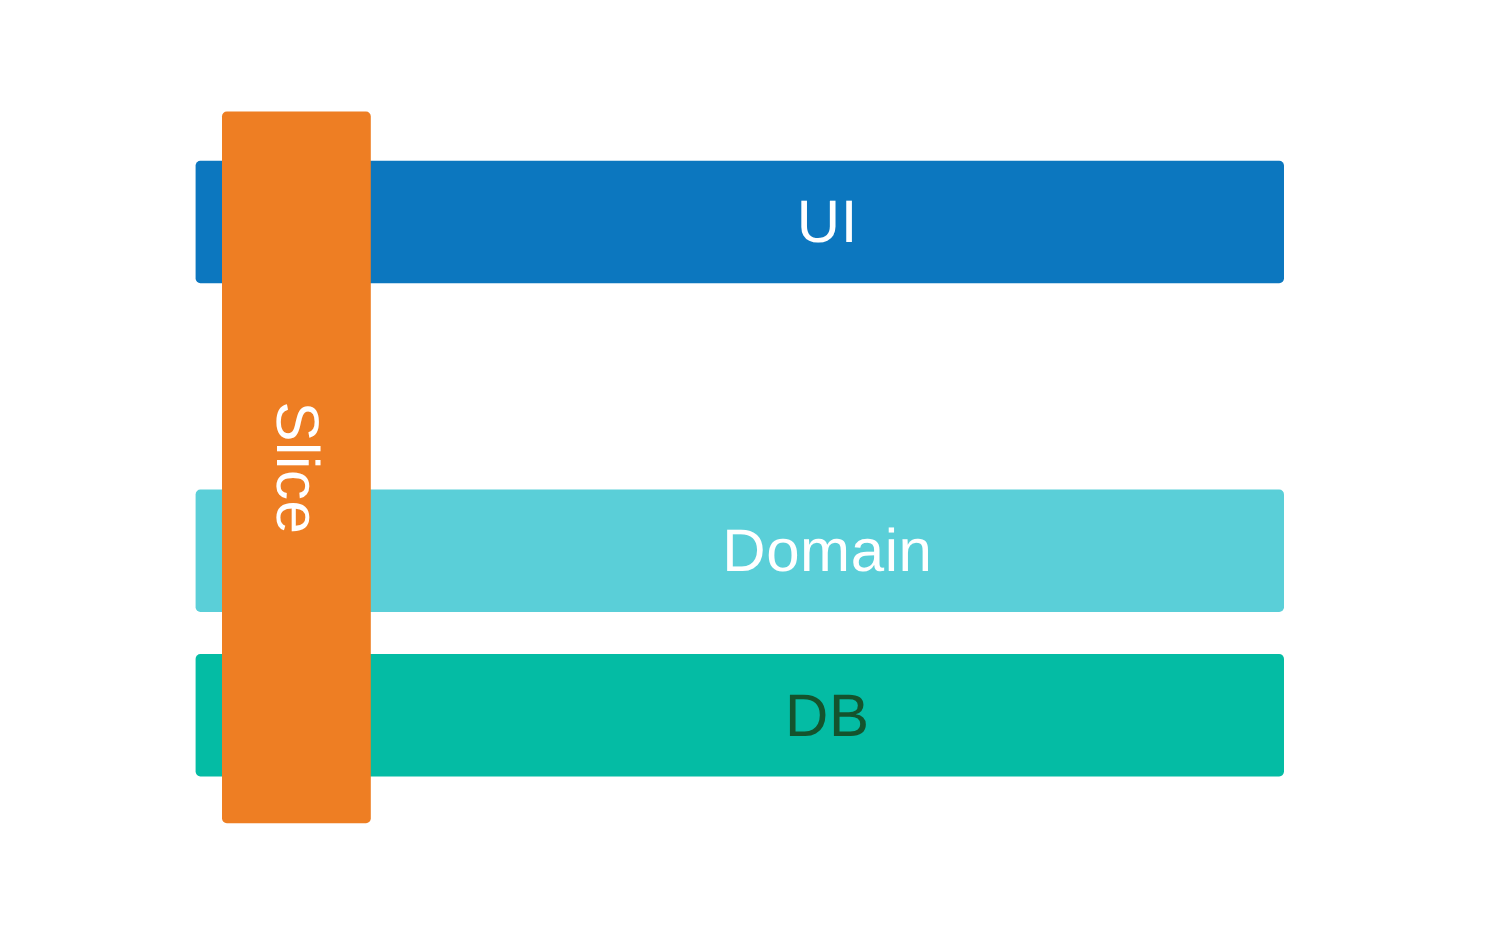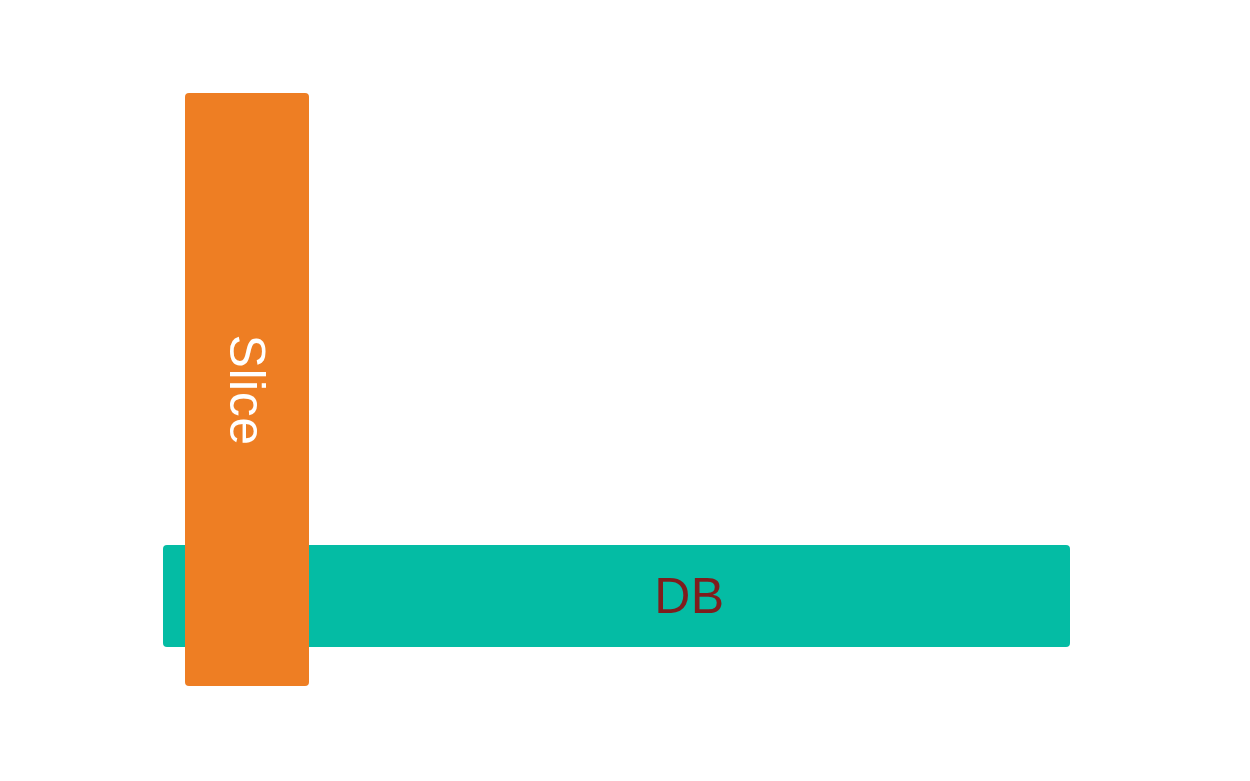--- a/index.html
+++ b/index.html
@@ -66,24 +66,30 @@
     white-space: nowrap;
     transform: rotate(90deg);
     transform-origin: center center;
   }
 </style>
 </head>
 <body style="background-color: rgb(255, 255, 255);">
 
 <div id="diagram-canvas" style="background-color: rgb(255, 255, 255);">
 
+  <div class="layer-bar" id="layer-ui" style="background-color: rgb(12, 119, 191);">
+    <span class="layer-label" style="color: rgb(255, 255, 255);">UI</span>
+  </div>
 
 
+  <div class="layer-bar" id="layer-domain" style="background-color: rgb(90, 207, 216);">
+    <span class="layer-label" style="color: rgb(255, 255, 255);">Domain</span>
+  </div>
 
   <div class="layer-bar" id="layer-db" style="background-color: rgb(4, 188, 164);">
-    <span class="layer-label" style="color: #7f1d1d;">DB</span>
+    <span class="layer-label" style="color: #14532d;">DB</span>
   </div>
 
   <div id="slice-bar" style="background-color: rgb(238, 126, 35);">
     <span id="slice-label" style="color: rgb(255, 255, 255);">Slice</span>
   </div>
 
 </div>
 
 </body></html>

